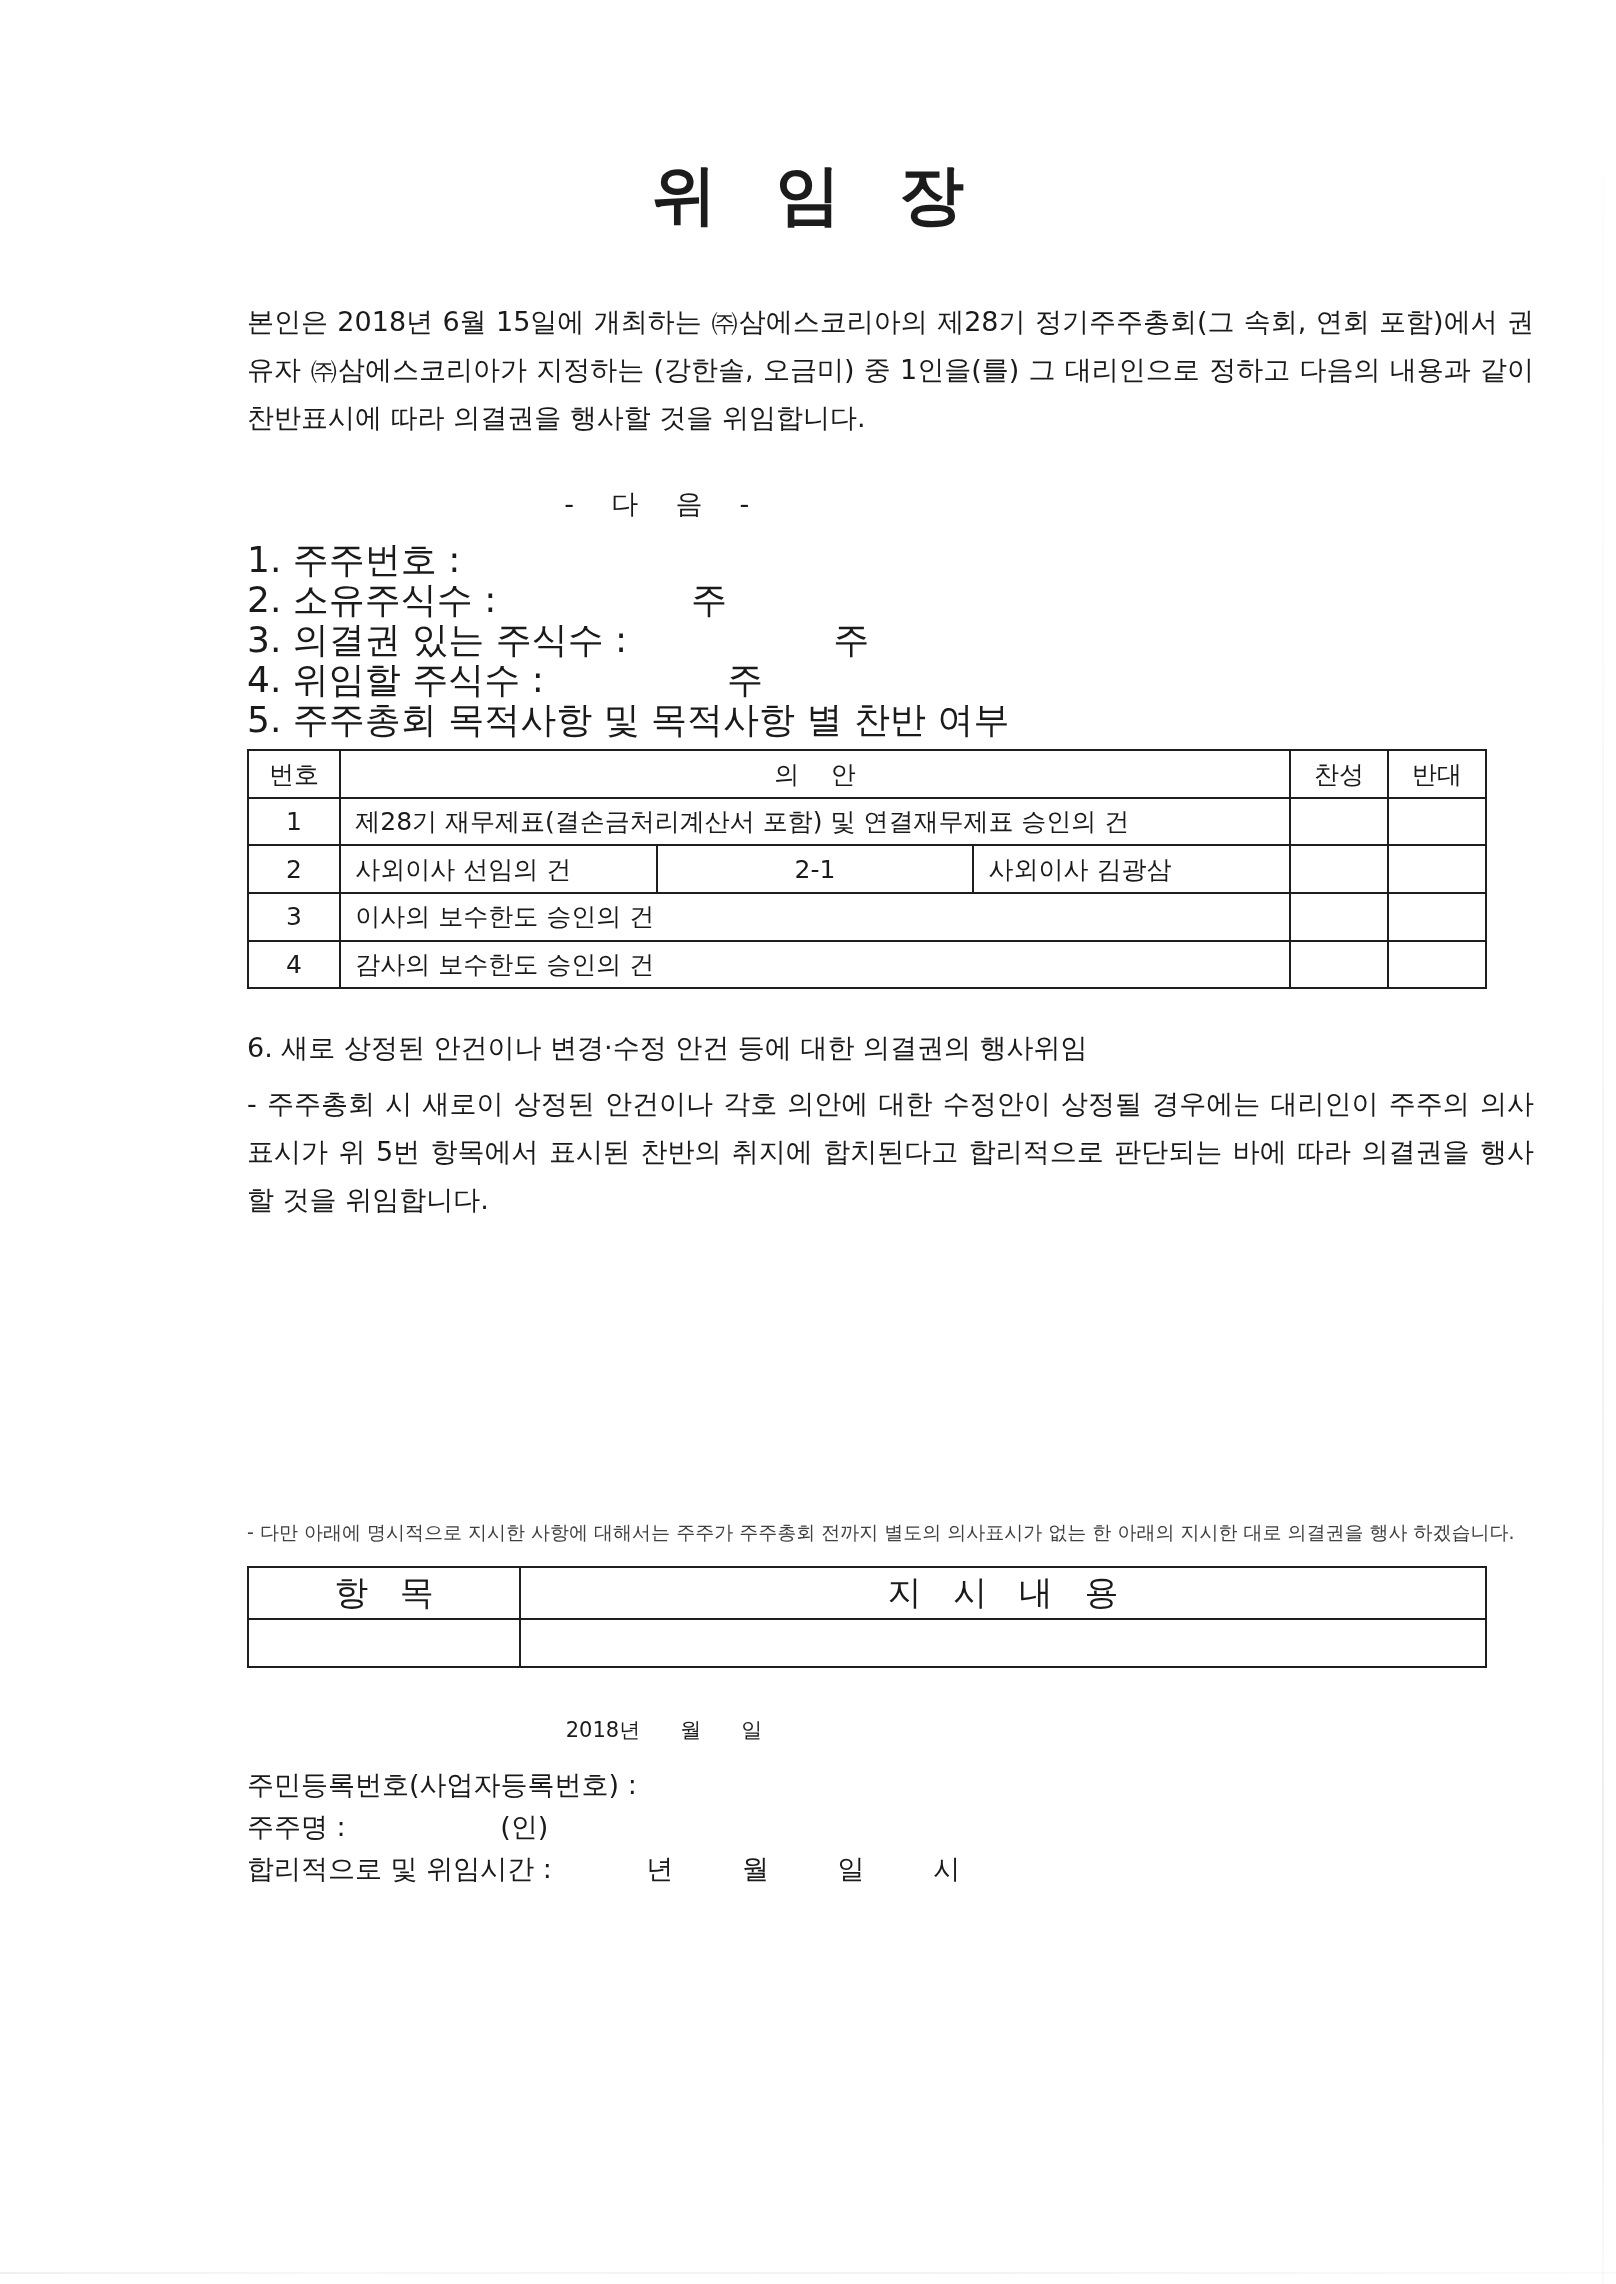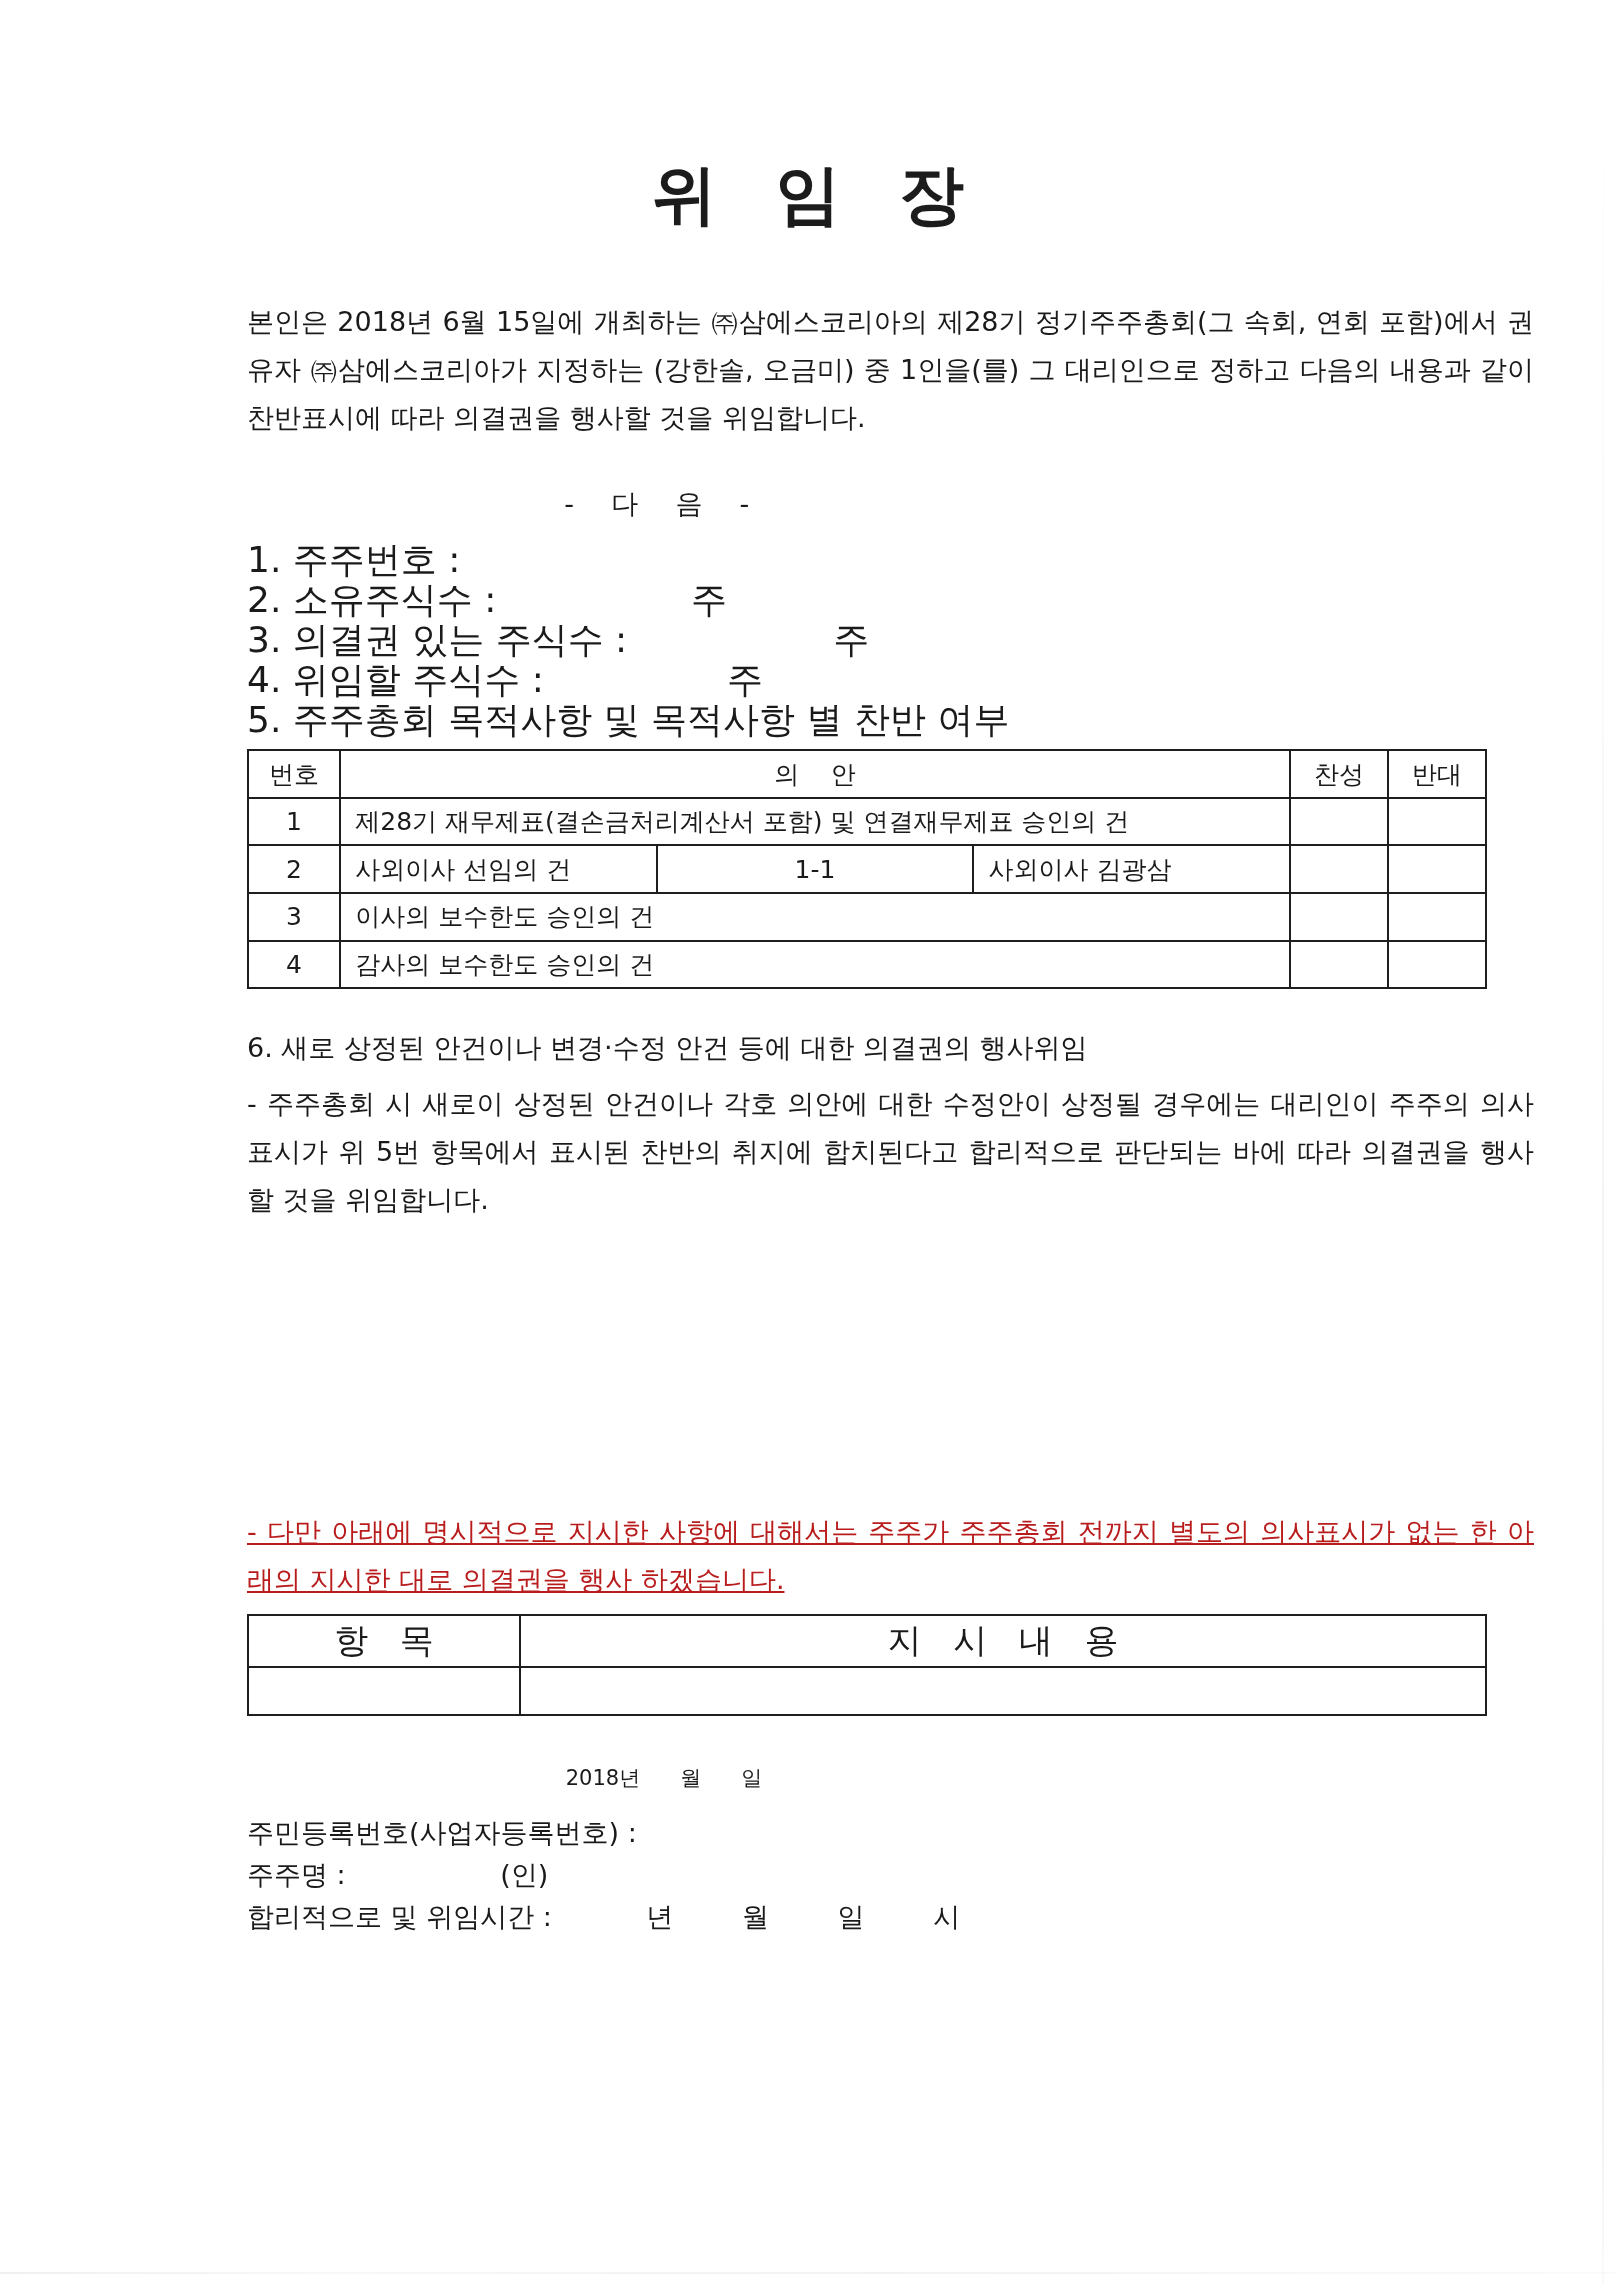--- a/index.html
+++ b/index.html
@@ -161,27 +161,26 @@
     text-justify: inter-character;
   }
 
   .gap-block {
     height: 284px;
   }
 
   .para7 {
     margin: 0;
     width: 1287px;
-    font-size: 27px;
+    font-size: 19px;
     line-height: 48px;
-    color: #b91c1c;
+    color: #404040;
     font-weight: 500;
     text-align: justify;
     text-justify: inter-character;
-    text-decoration: underline;
   }
 
   table.instruct {
     margin-top: 10.4px;
     width: 1240px;
   }
   table.instruct th, table.instruct td {
     border: 2px solid #1e1e1e;
     font-size: 34px;
     font-weight: 500;
@@ -265,21 +264,21 @@
         <tbody>
           <tr>
             <td class="num">1</td>
             <td class="item-text" colspan="3">제28기 재무제표(결손금처리계산서 포함) 및 연결재무제표 승인의 건</td>
             <td class="yes"></td>
             <td class="no"></td>
           </tr>
           <tr>
             <td class="num">2</td>
             <td class="item-text">사외이사 선임의 건</td>
-            <td class="sub-no">1-1</td>
+            <td class="sub-no">2-1</td>
             <td class="sub-text">사외이사 김광삼</td>
             <td class="yes"></td>
             <td class="no"></td>
           </tr>
           <tr>
             <td class="num">3</td>
             <td class="item-text" colspan="3">이사의 보수한도 승인의 건</td>
             <td class="yes"></td>
             <td class="no"></td>
           </tr>

